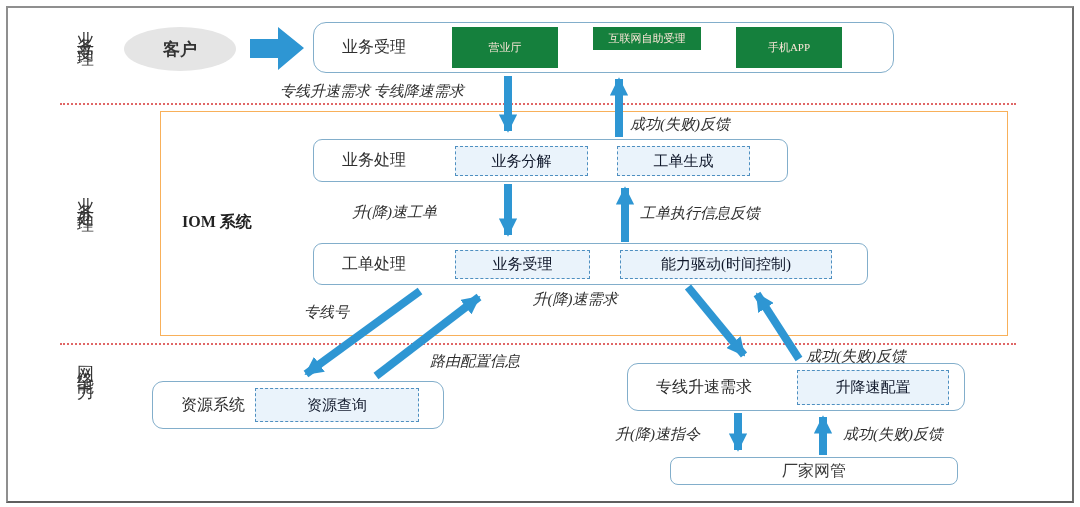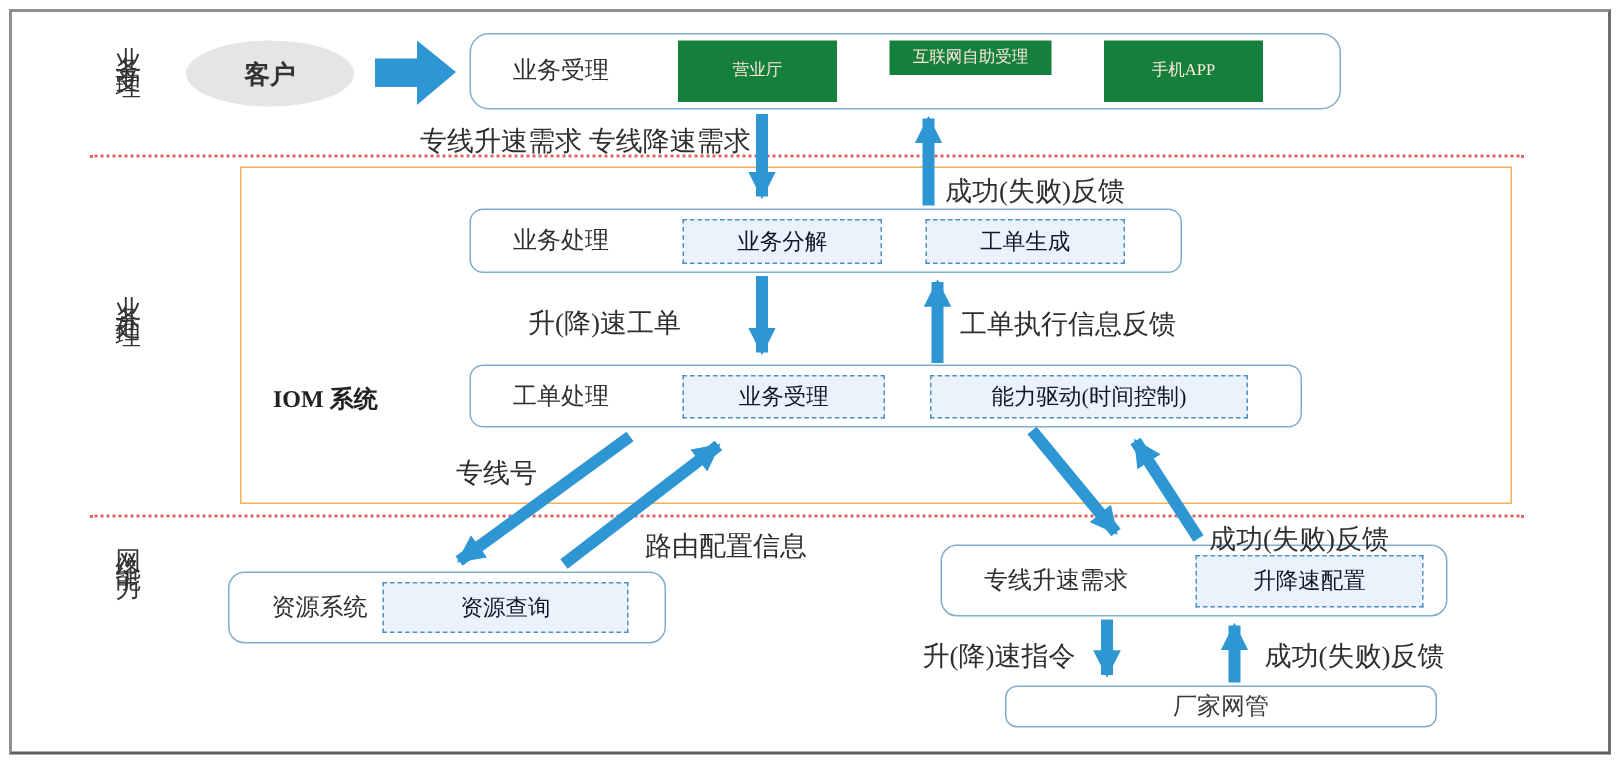--- a/index.html
+++ b/index.html
@@ -17,21 +17,21 @@
     border-top:2px dotted #e06666;
   }
   .vlabel{
     position:absolute;writing-mode:vertical-lr;text-orientation:upright;
     font-size:17px;letter-spacing:6px;color:#333;
   }
   .iom-box{
     position:absolute;left:160px;top:111px;width:846px;height:223px;
     border:1.5px solid #f8b05a;background:transparent;
   }
-  .iom-label{position:absolute;left:182px;top:212px;font-size:16px;font-weight:600;color:#222;margin-top:44px;}
+  .iom-label{position:absolute;left:182px;top:212px;font-size:16px;font-weight:600;color:#222;}
   .node{
     position:absolute;background:#fff;border:1.5px solid #82aecb;border-radius:11px;
     box-sizing:border-box;
   }
   .node-label{
     position:absolute;left:28px;top:0;bottom:0;display:flex;align-items:center;
     font-size:16px;color:#2f2f2f;
   }
   .dashed-item{
     position:absolute;background:#eaf3fb;border:1px dashed #4e8fc0;
@@ -42,21 +42,21 @@
     position:absolute;background:#15803d;color:#fce6d8;
     display:flex;align-items:center;justify-content:center;
     font-size:11px;line-height:1.25;
   }
   .customer{
     position:absolute;left:124px;top:27px;width:112px;height:44px;
     background:#e5e5e5;border-radius:50%;
     display:flex;align-items:center;justify-content:center;
     font-size:17px;font-weight:600;color:#333;
   }
-  .flabel{position:absolute;font-size:18px;color:#2f2f2f;white-space:nowrap;}
+  .flabel{position:absolute;font-size:15px;color:#2f2f2f;white-space:nowrap;font-style:italic;}
   .flabel-center{text-align:center;line-height:19px;white-space:normal;}
   svg.arrows{position:absolute;left:0;top:0;width:1080px;height:507px;pointer-events:none;}
 </style>
 </head>
 <body>
 
 <div class="frame"></div>
 
 <div class="divider" style="top:103px"></div>
 <div class="divider" style="top:343px"></div>
@@ -100,20 +100,21 @@
 <div class="dashed-item" style="left:797px;top:370px;width:152px;height:35px">升降速配置</div>
 
 <div class="node" style="left:670px;top:457px;width:288px;height:28px;border-radius:8px;display:flex;align-items:center;justify-content:center;font-size:16px">厂家网管</div>
 
 <div class="flabel" style="left:280px;top:82px">专线升速需求 专线降速需求</div>
 <div class="flabel" style="left:630px;top:115px">成功(失败)反馈</div>
 <div class="flabel" style="left:352px;top:203px">升(降)速工单</div>
 <div class="flabel" style="left:640px;top:204px">工单执行信息反馈</div>
 <div class="flabel" style="left:304px;top:303px">专线号</div>
 <div class="flabel flabel-center" style="left:455px;top:290px;width:240px">
+  <div>升(降)速需求</div>
 </div>
 <div class="flabel" style="left:430px;top:352px">路由配置信息</div>
 <div class="flabel" style="left:806px;top:347px">成功(失败)反馈</div>
 <div class="flabel" style="left:615px;top:425px">升(降)速指令</div>
 <div class="flabel" style="left:843px;top:425px">成功(失败)反馈</div>
 
 <svg class="arrows" viewBox="0 0 1080 507">
   <defs>
     <marker id="ah" viewBox="0 0 10 10" refX="9" refY="5" markerWidth="2.3" markerHeight="2.3" orient="auto">
       <path d="M0,0 L10,5 L0,10 Z" fill="#2E96D3"></path>

